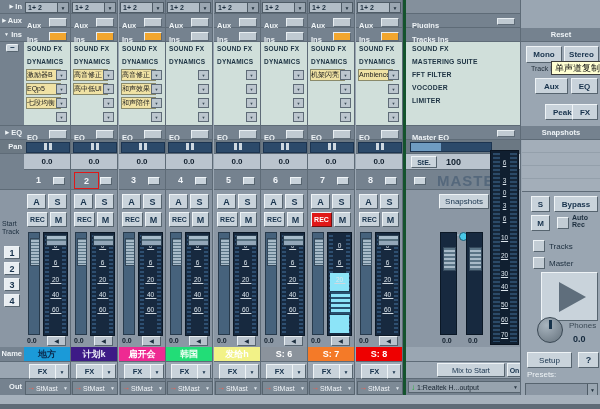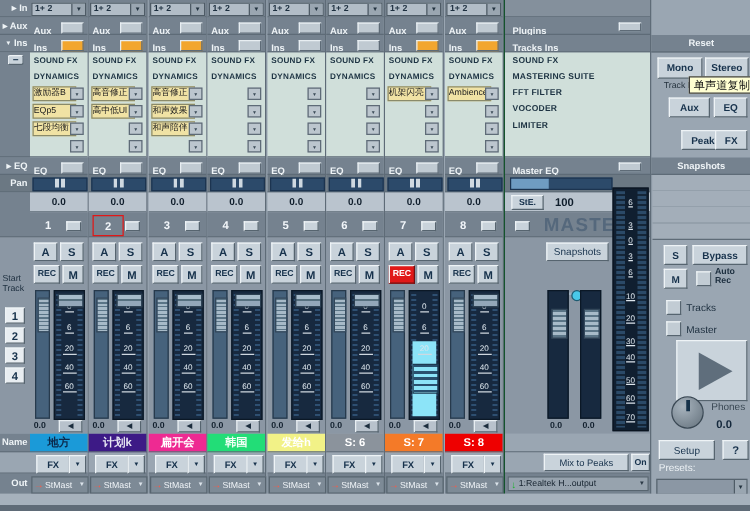--- a/index.html
+++ b/index.html
@@ -83,21 +83,21 @@
   .fxrow{top:362px;height:17px;left:0;width:46px;background:#9aa6b2;border-bottom:1px solid #5e6b77;}
   .fx-btn{position:absolute;left:5px;top:2px;width:25px;height:13px;font-size:7.5px;}
   .fx-dd{position:absolute;left:31px;top:2px;width:12px;height:13px;font-size:5px;}
   .outrow{top:379px;height:16px;left:0;width:46px;background:#75828f;}
   .out-dd{position:absolute;left:1px;top:2px;width:44px;height:12px;background:#7d8a96;border:1px solid #57646f;
     display:flex;align-items:center;}
   .oarr{color:#ff5844;font-size:8px;font-weight:bold;line-height:10px;padding-left:1px;}
   .otxt{flex:1;color:#f0f4f8;font-size:7px;padding-left:1px;}
   .odd{color:#dbe3ea;font-size:5px;padding-right:2px;}
   
-  #master-col{left:403px;top:0;width:102px;height:395px;border-left:1px solid #14532d;}
+  #master-col{left:403px;top:0;width:102px;height:395px;border-left:3px solid #14532d;}
   .m-row{left:0;width:117px;}
   .mtxt{color:#eef3f6;font-size:7.5px;font-weight:bold;padding-left:6px;line-height:13px;}
   .mfx-item{font-size:6.8px;font-weight:bold;color:#1c3242;padding:3px 0 0 6px;height:10px;letter-spacing:.2px;}
   .ste{left:5px;top:2px;width:26px;height:12px;font-size:7px;}
   .master-title{color:#55687c;font-size:15px;font-weight:bold;letter-spacing:1px;}
   .mfader{top:42px;width:17px;height:103px;background:#17293f;border:1px solid #0b1826;}
   .mf-handle{position:absolute;left:2px;top:14px;width:11px;height:22px;
     background:repeating-linear-gradient(180deg,#5a7486 0 2px,#a7bac8 2px 4px);border:1px solid #33475a;}
   .link-bar{left:40px;top:44px;width:36px;height:6px;border:2px solid #9cb0c0;border-bottom:none;}
   .link-dot{left:53px;top:42px;width:9px;height:9px;border-radius:50%;background:#49c8e8;border:1px solid #1d5a70;}
@@ -923,21 +923,21 @@
         <div class="mf-handle"></div>
       </div>
       <div class="mfader abs" style="left:60px;">
         <div class="mf-handle"></div>
       </div>
       <span class="bval abs" style="left:36px;">0.0</span>
       <span class="bval abs" style="left:62px;">0.0</span>
     </div>
     <div class="m-row abs" style="top:347px;height:15px;background:#9aa6b2;border-bottom:1px solid #5e6b77;"></div>
     <div class="m-row abs" style="top:362px;height:17px;background:#9aa6b2;border-bottom:1px solid #5e6b77;">
-      <span class="btn3d abs" style="left:31px;top:1px;width:68px;height:14px;font-size:7.5px;font-weight:normal;">Mix to Peaks</span>
+      <span class="btn3d abs" style="left:31px;top:1px;width:68px;height:14px;font-size:7.5px;font-weight:normal;">Mix to Start</span>
       <span class="btn3d abs" style="left:101px;top:1px;width:15px;height:14px;font-size:7px;">On</span>
     </div>
     <div class="m-row abs" style="top:379px;height:16px;background:#75828f;">
       <div class="abs" style="left:2px;top:2px;width:113px;height:12px;background:#97a3ae;border:1px solid #57646f;display:flex;align-items:center;">
         <span style="color:#18b428;font-size:8px;font-weight:bold;padding-left:2px;">↓</span>
         <span style="flex:1;font-size:7px;color:#15222e;padding-left:2px;">1:Realtek H...output</span>
         <span style="font-size:5px;color:#2c3a46;padding-right:2px;">▼</span>
       </div>
     </div>
   </div>

